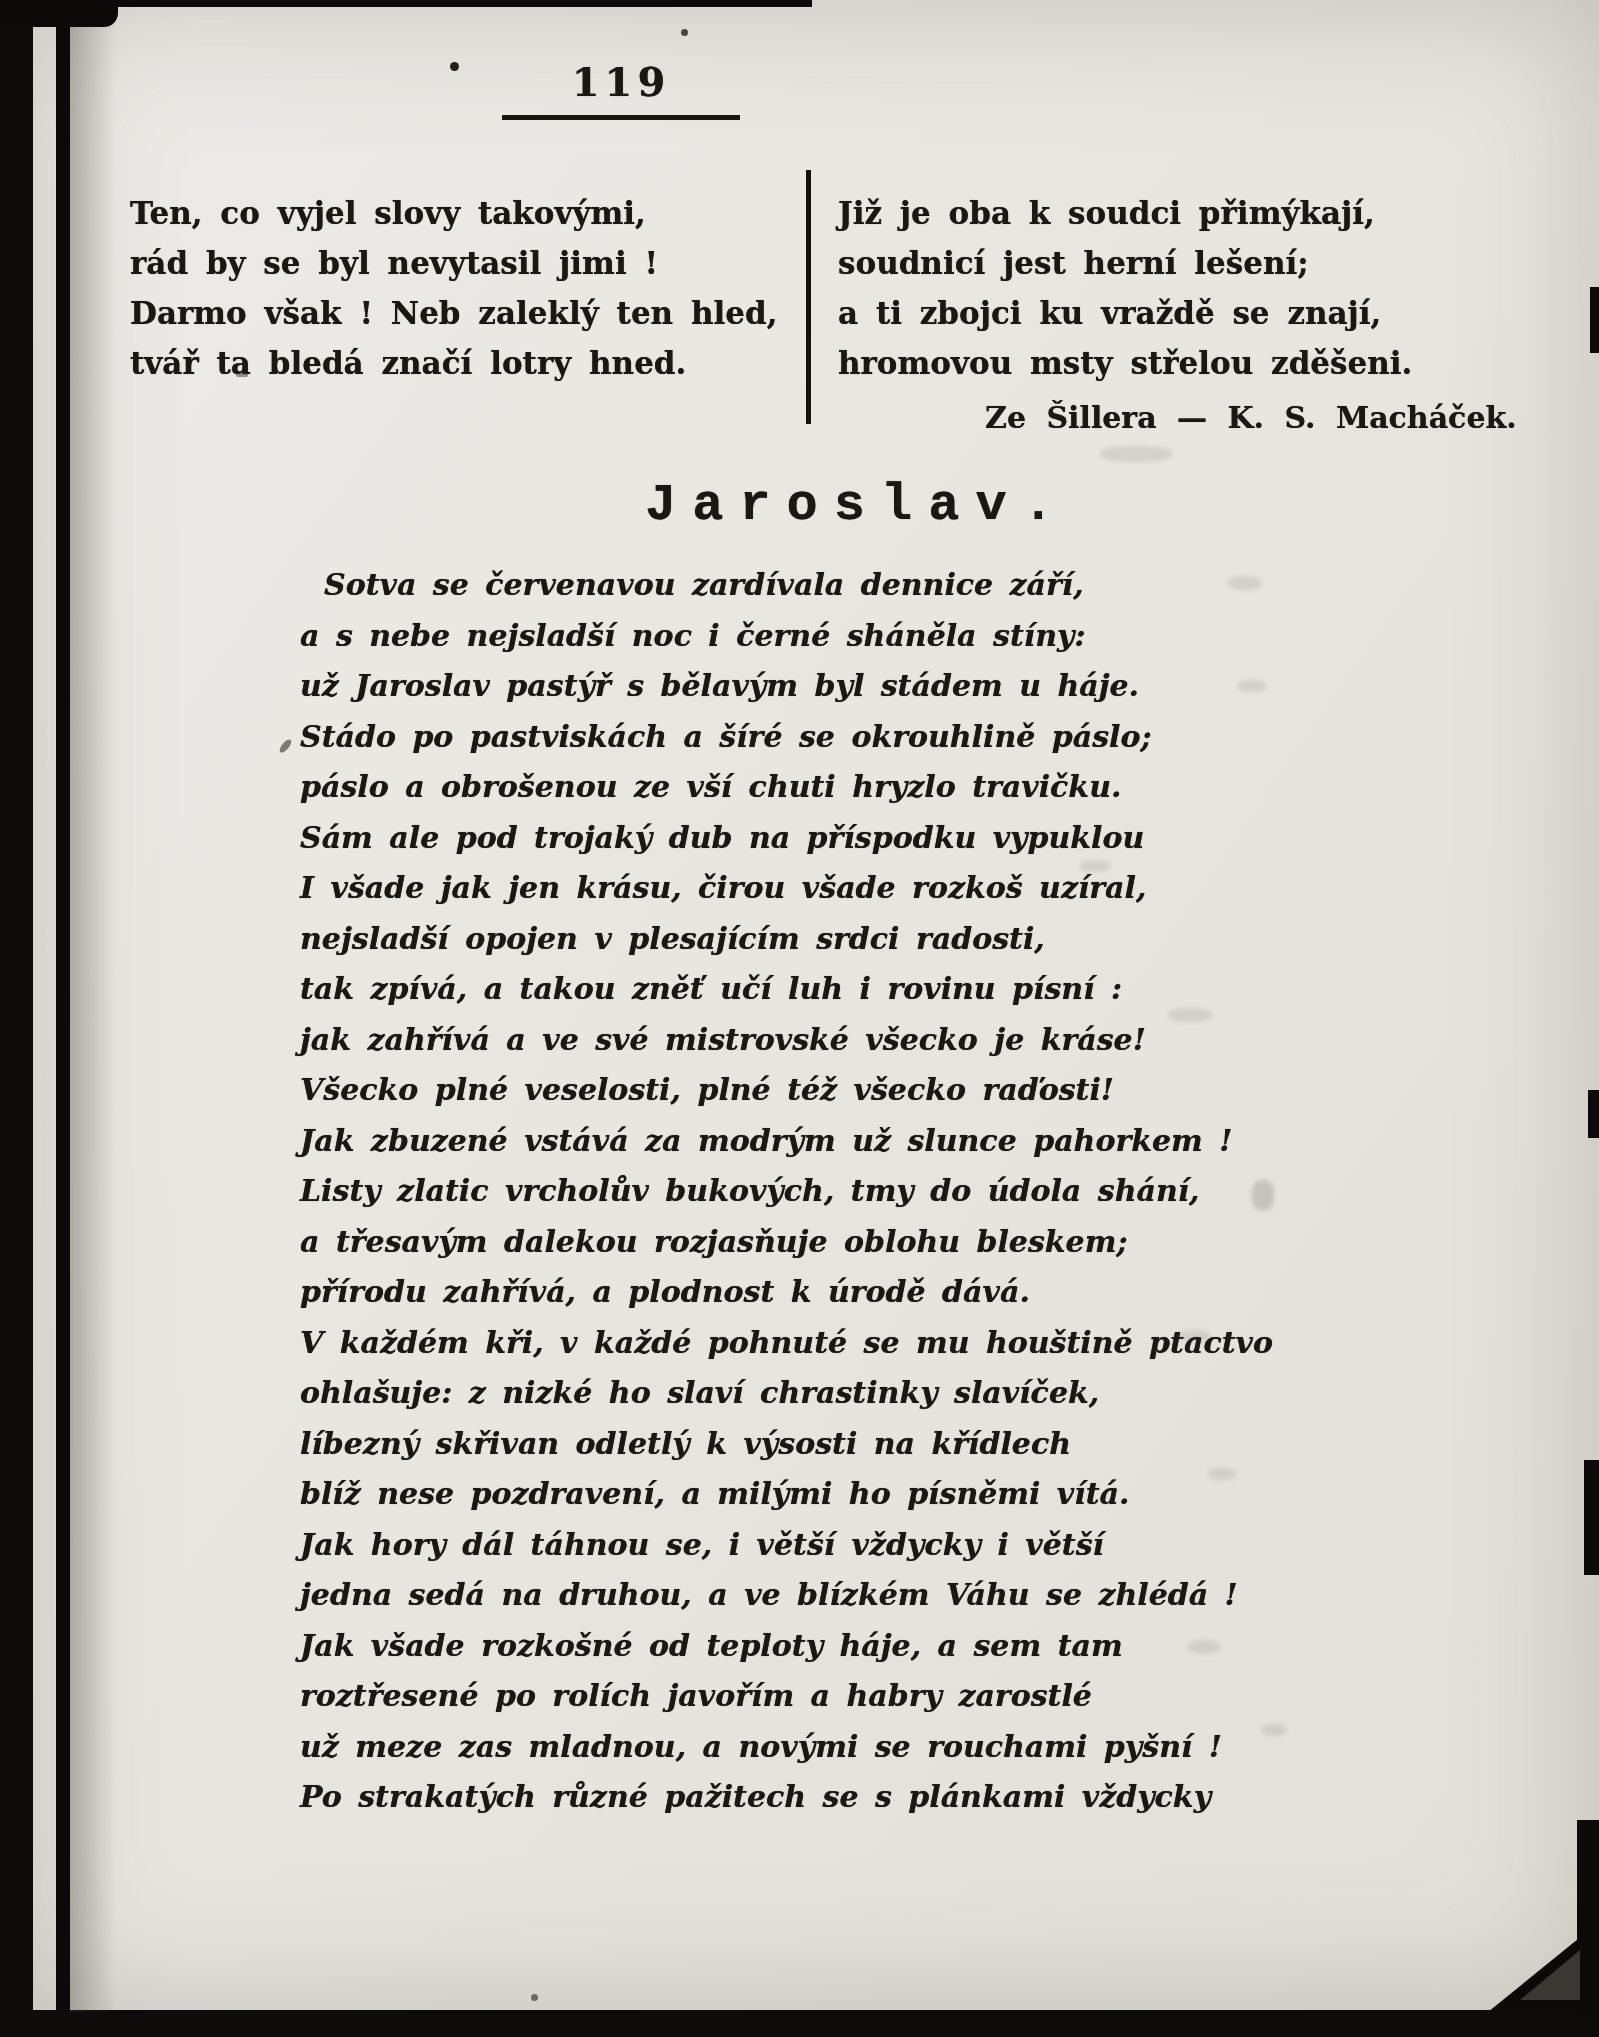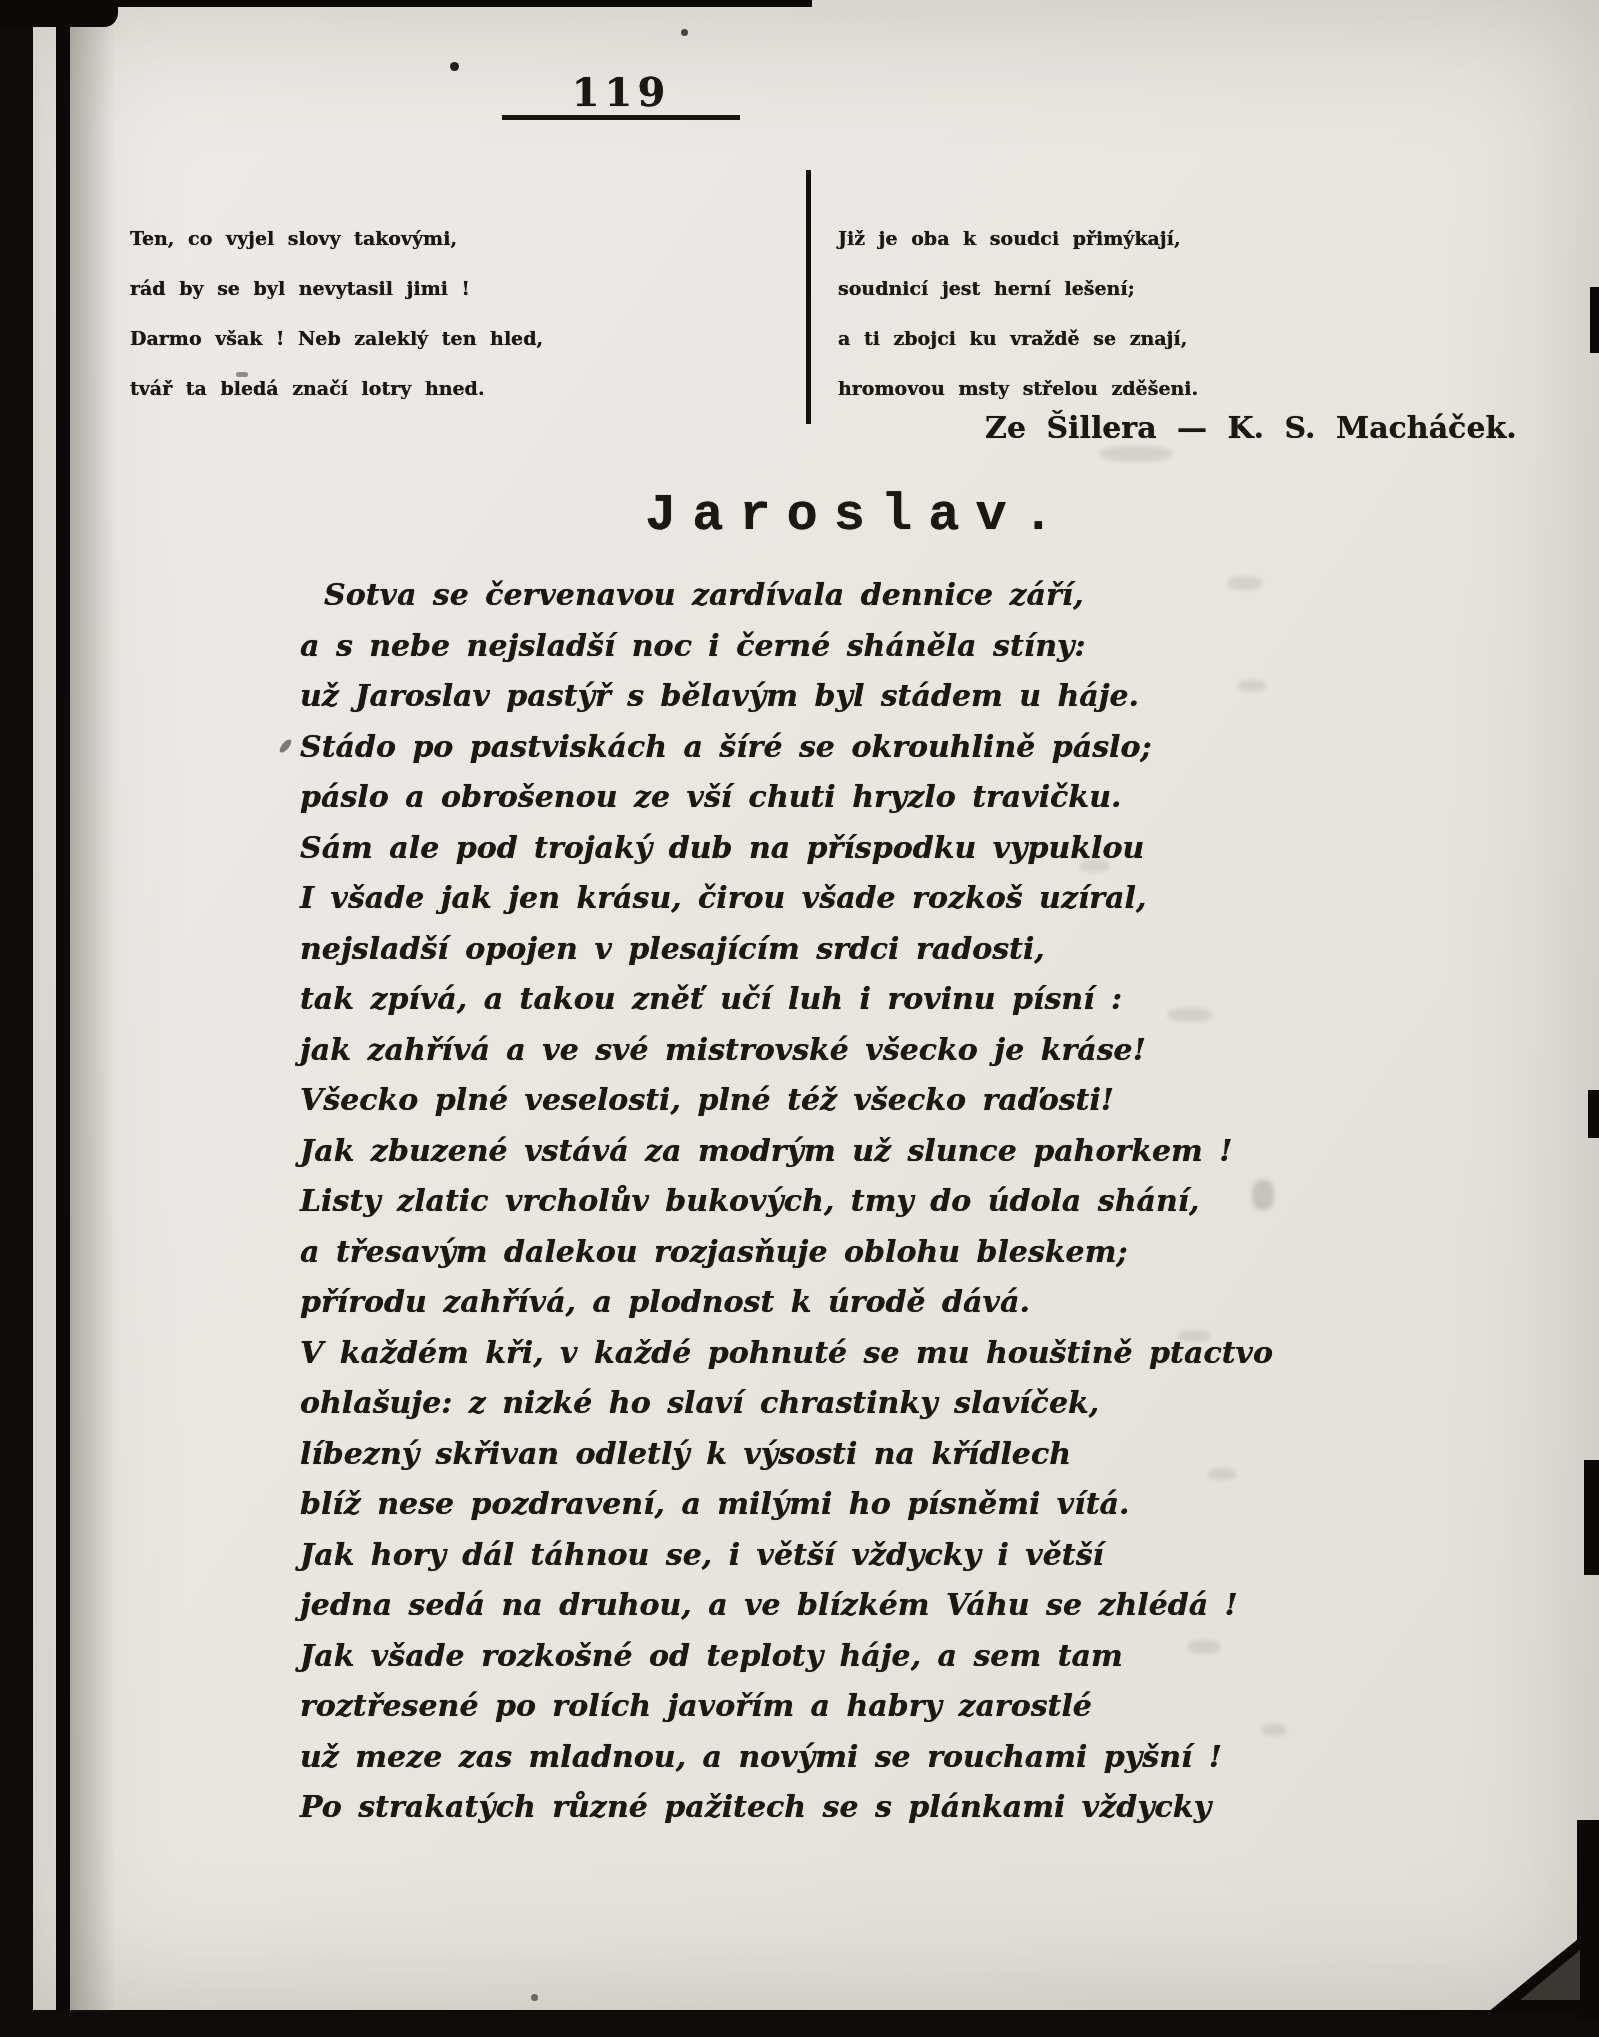--- a/index.html
+++ b/index.html
@@ -15,32 +15,32 @@
     box-shadow: inset 0 0 140px rgba(95,88,75,.28);
   }
   .gutter-line {
     position:absolute; left:56px; top:0; width:14px; height:2012px;
     background:#0b0a09; border-radius:2px;
   }
   .gutter-shade {
     position:absolute; left:70px; top:0; width:46px; height:2012px;
     background:linear-gradient(90deg, rgba(60,55,45,.30), rgba(60,55,45,0));
   }
-  .txt { font-weight:700; text-shadow:0 0 0.7px rgba(25,21,16,.85);margin-top:10px; }
+  .txt { font-weight:700; text-shadow:0 0 0.7px rgba(25,21,16,.85); }
 
   .pageno {
     position:absolute; left:505px; top:58px; width:232px;
     text-align:center; font-size:40px; letter-spacing:5px;
   }
   .pageno-rule {
     position:absolute; left:502px; top:115px; width:238px; height:5px;
     background:#18150f;
   }
 
-  .epi-col { position:absolute; top:203px; font-size:19px; line-height:50px; word-spacing:7px; }
+  .epi-col { position:absolute; top:188px; font-size:31px; line-height:50px; word-spacing:7px; }
   .epi-col div { white-space:nowrap; }
   .epi-left  { left:130px; width:665px; }
   .epi-right { left:838px; width:470px; }
   .epi-divider {
     position:absolute; left:806px; top:170px; width:5px; height:254px;
     background:#15120d;
   }
   .attribution {
     position:absolute; left:985px; top:400px;
     font-size:30px; word-spacing:10px; white-space:nowrap;text-align:right;

